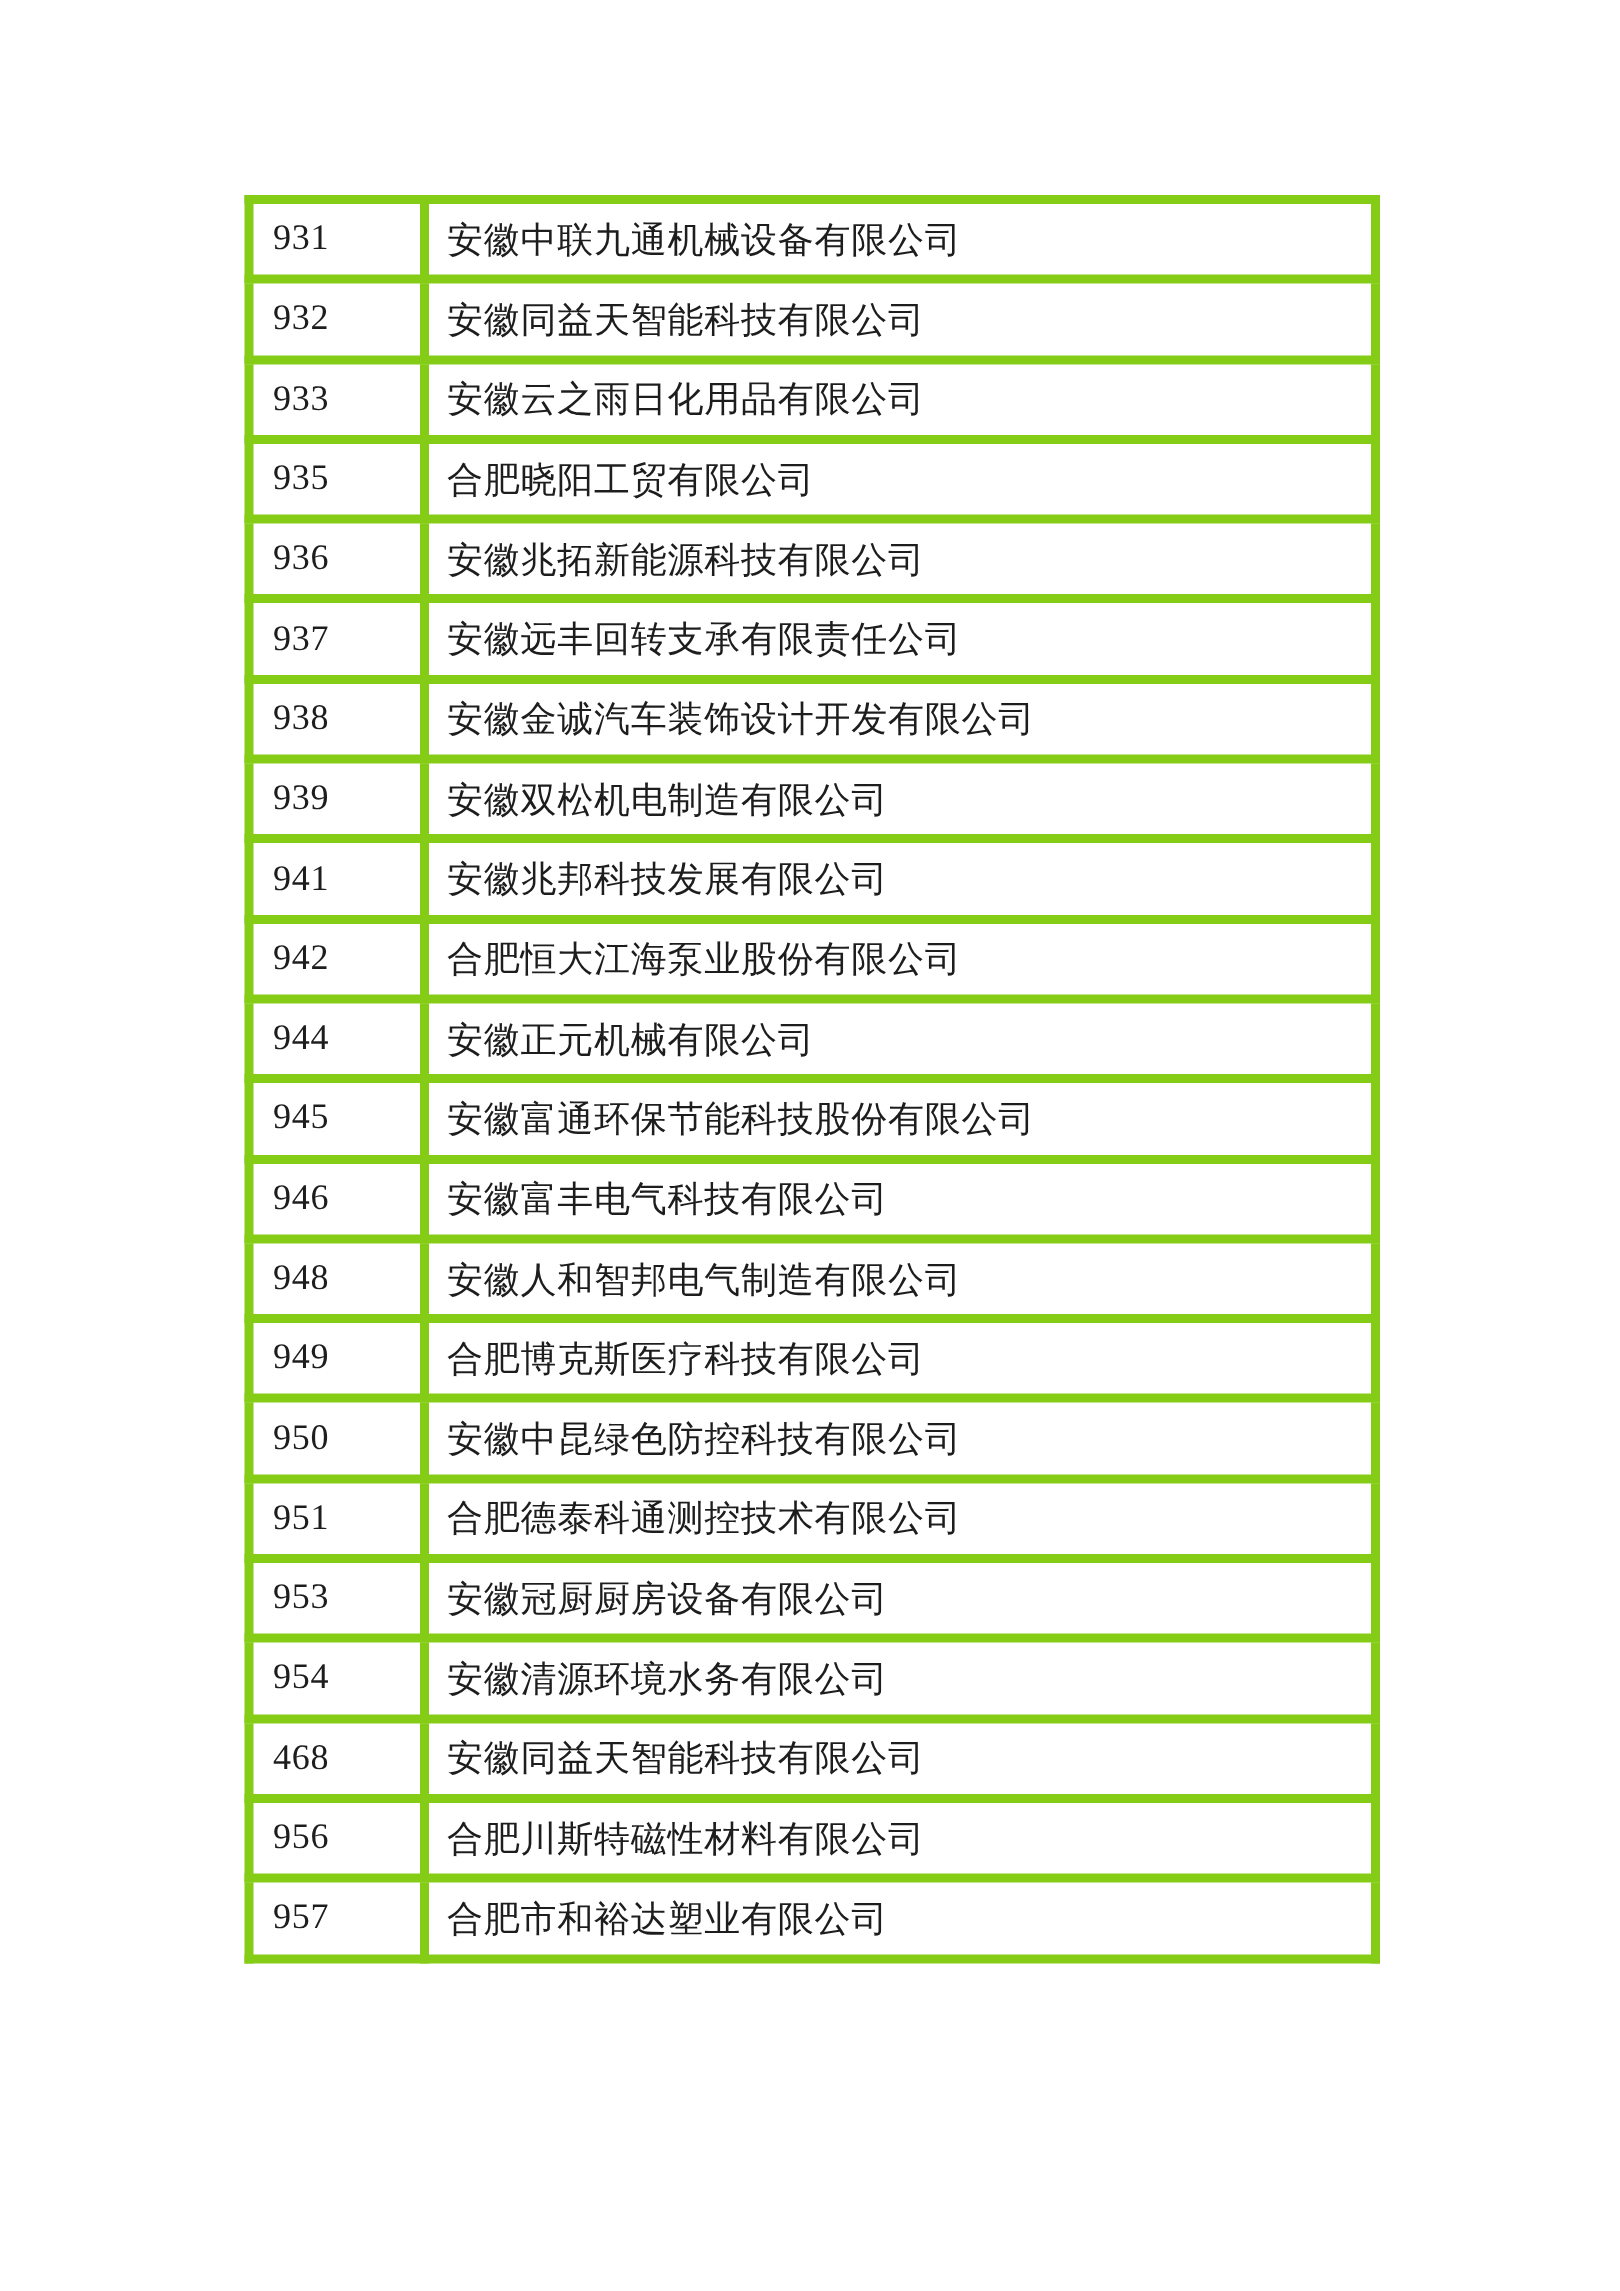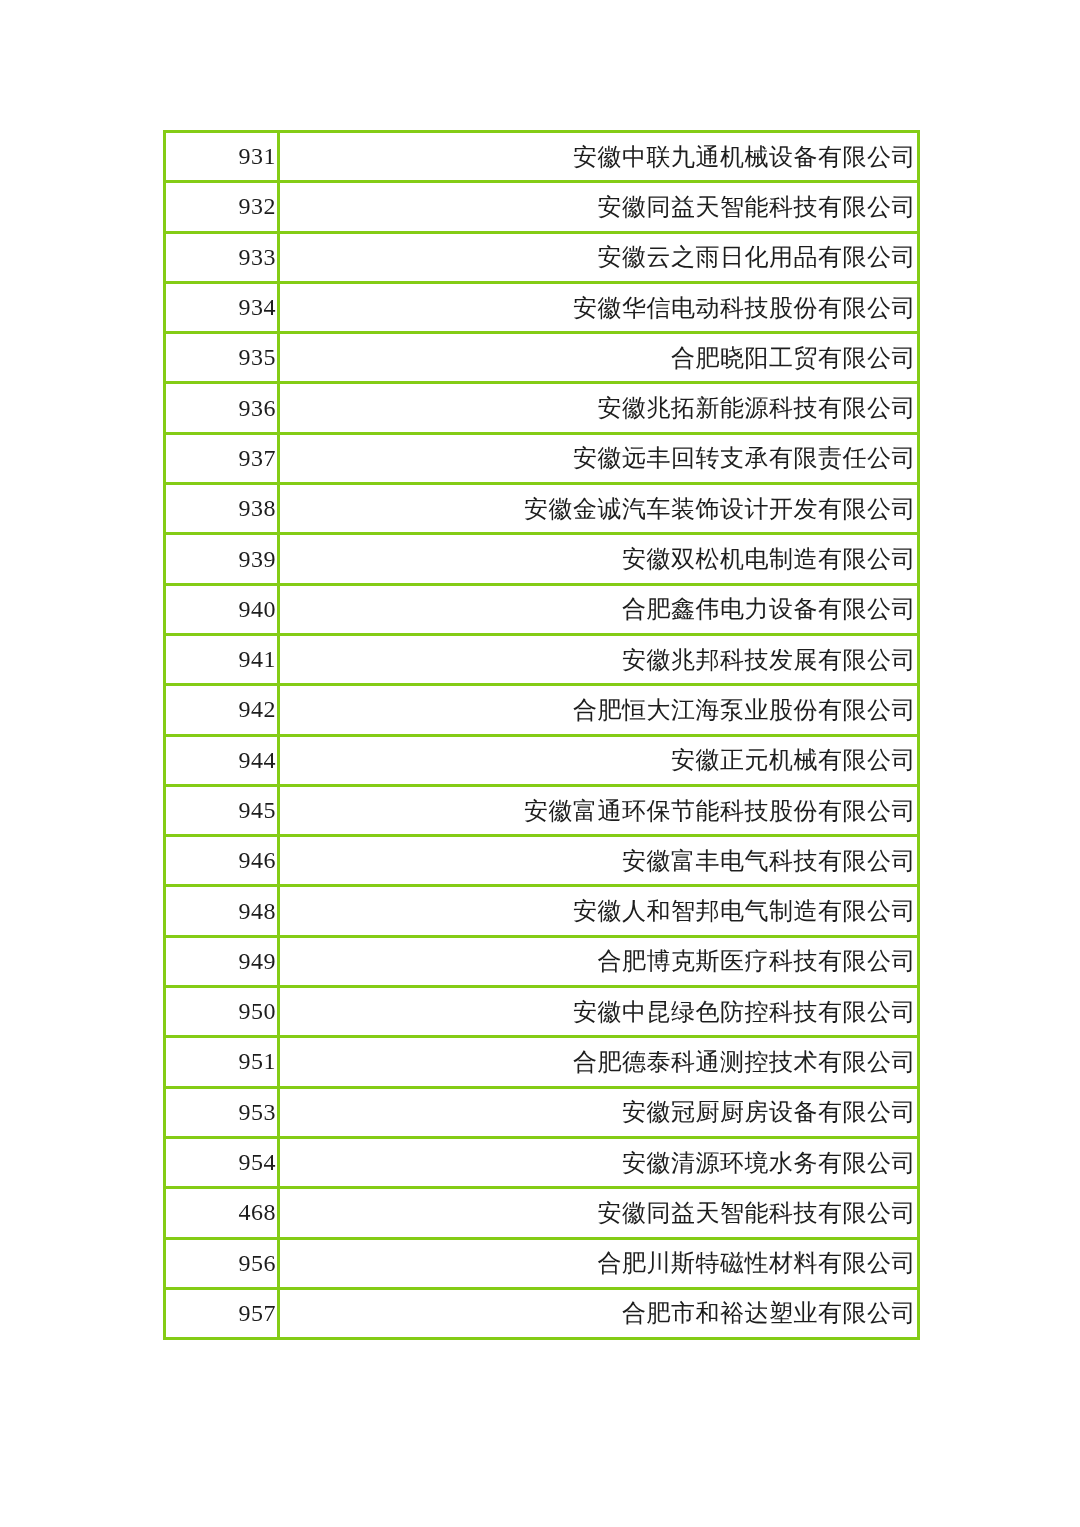--- a/index.html
+++ b/index.html
@@ -17,29 +17,28 @@
   }
   table.company-table {
     position: absolute;
     left: 163px;
     top: 130px;
     width: 757px;
     border-collapse: collapse;
     table-layout: fixed;
   }
   table.company-table td {
-    border: 3px solid #84cc16;
+    border: 6px solid #84cc16;
     height: 45.3px;
     vertical-align: middle;
     color: #1d1d1d;
     font-size: 24px;
     letter-spacing: 0.5px;
     white-space: nowrap;
     overflow: hidden;
-    text-align: right;
   }
   td.cell-no {
     width: 97px;
     padding-left: 13px;
     font-size: 25px;
     letter-spacing: 0px;
   }
   td.cell-name {
     padding-left: 12px;
   }
@@ -58,24 +57,20 @@
   <tr>
     <td class="cell-no">932</td>
     <td class="cell-name">安徽同益天智能科技有限公司</td>
   </tr>
 
   <tr>
     <td class="cell-no">933</td>
     <td class="cell-name">安徽云之雨日化用品有限公司</td>
   </tr>
 
-  <tr>
-    <td class="cell-no">934</td>
-    <td class="cell-name">安徽华信电动科技股份有限公司</td>
-  </tr>
 
   <tr>
     <td class="cell-no">935</td>
     <td class="cell-name">合肥晓阳工贸有限公司</td>
   </tr>
 
   <tr>
     <td class="cell-no">936</td>
     <td class="cell-name">安徽兆拓新能源科技有限公司</td>
   </tr>
@@ -88,24 +83,20 @@
   <tr>
     <td class="cell-no">938</td>
     <td class="cell-name">安徽金诚汽车装饰设计开发有限公司</td>
   </tr>
 
   <tr>
     <td class="cell-no">939</td>
     <td class="cell-name">安徽双松机电制造有限公司</td>
   </tr>
 
-  <tr>
-    <td class="cell-no">940</td>
-    <td class="cell-name">合肥鑫伟电力设备有限公司</td>
-  </tr>
 
   <tr>
     <td class="cell-no">941</td>
     <td class="cell-name">安徽兆邦科技发展有限公司</td>
   </tr>
 
   <tr>
     <td class="cell-no">942</td>
     <td class="cell-name">合肥恒大江海泵业股份有限公司</td>
   </tr>

